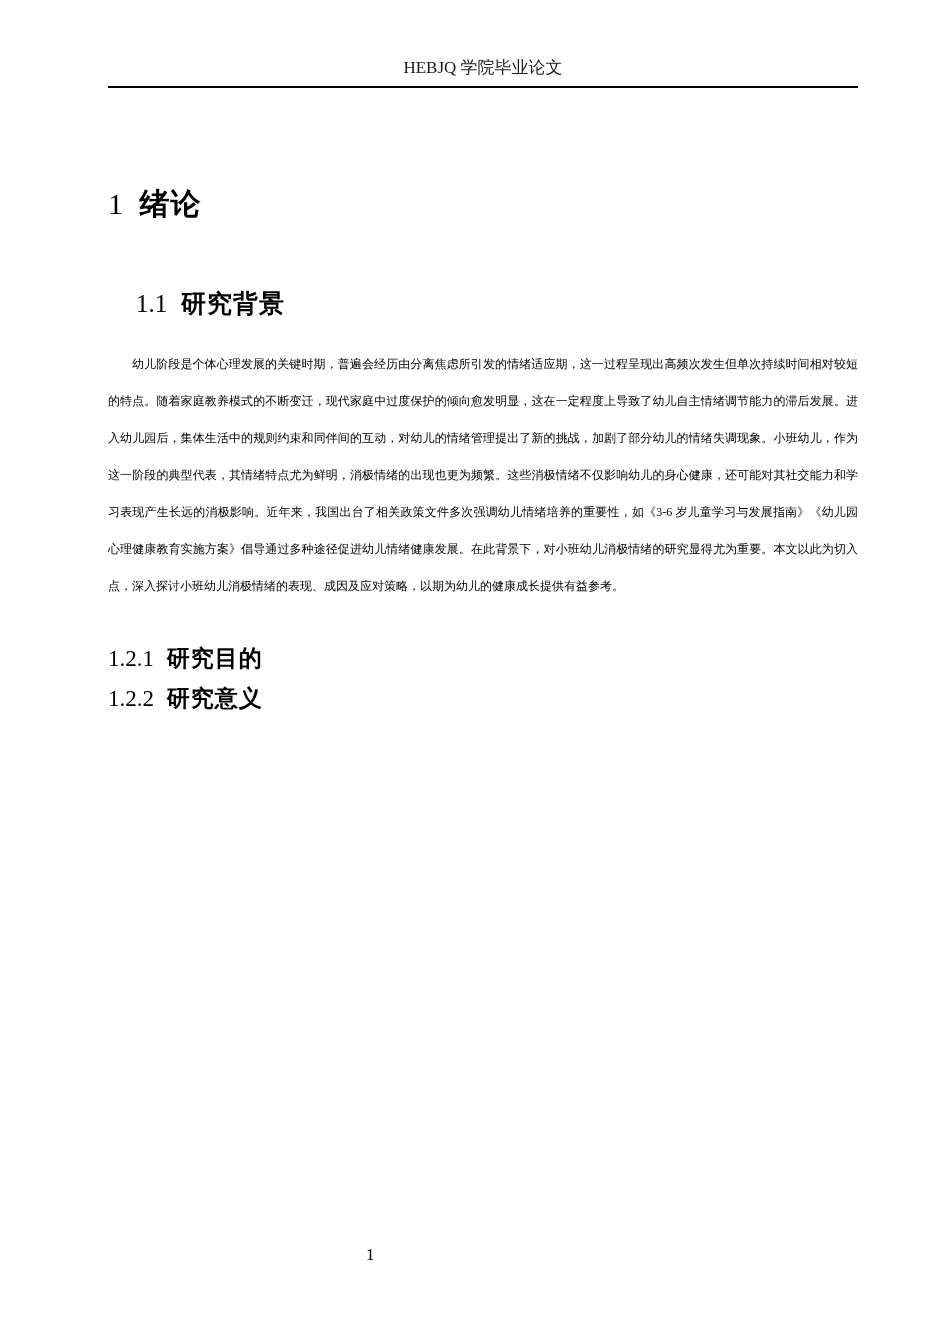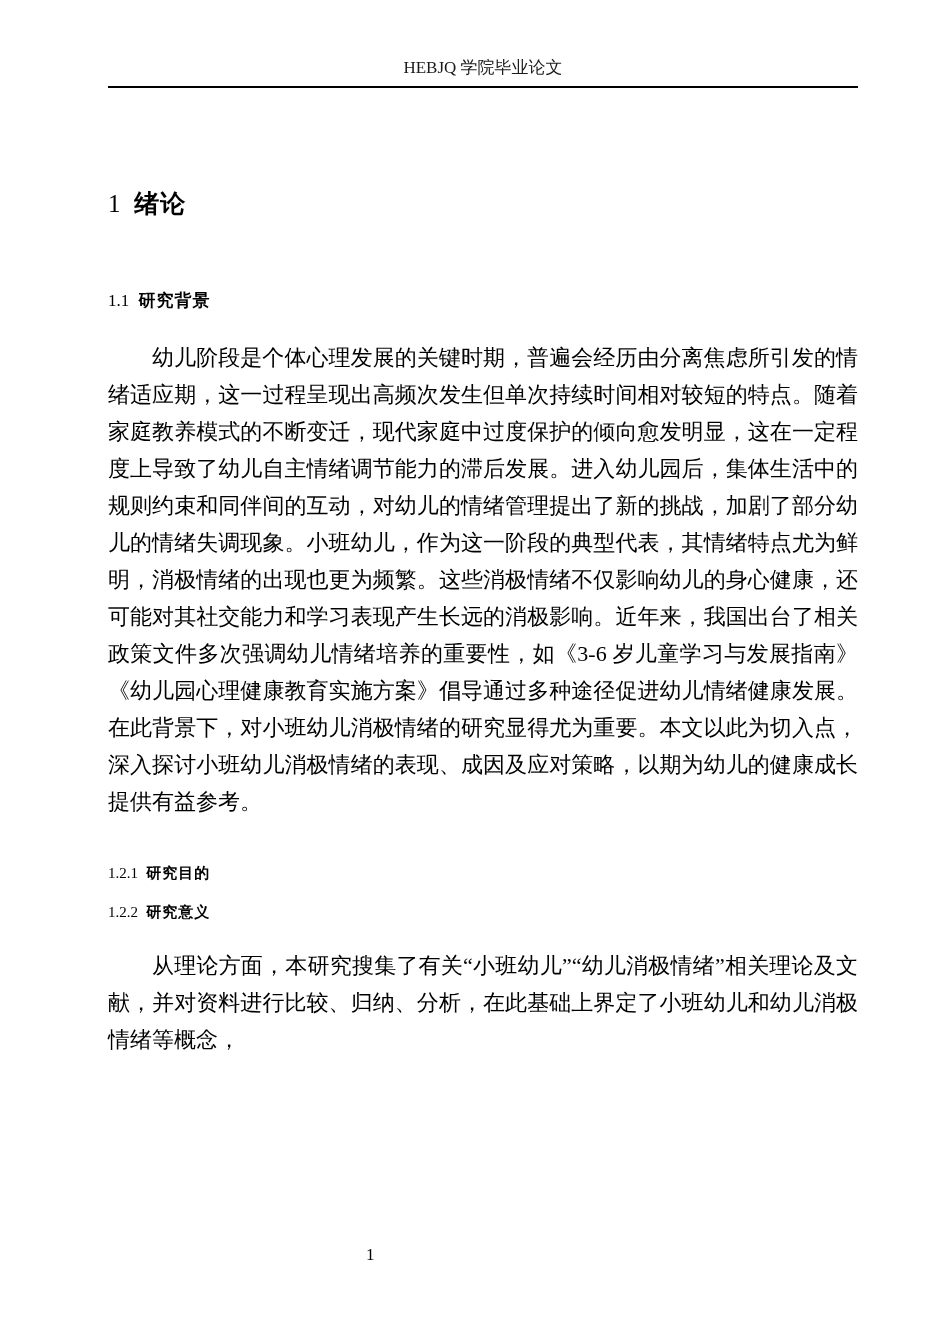--- a/index.html
+++ b/index.html
@@ -35,32 +35,32 @@
   .h-num {
     font-family: "Liberation Serif", "DejaVu Serif", serif;
     font-weight: normal;
     margin-right: 0.55em;
   }
   .h-text {
     font-family: "DejaVu Sans", "Liberation Sans", sans-serif;
     font-weight: bold;
     letter-spacing: 1px;
   }
-  h1.chapter   { margin-top: 100px; font-size: 25px; line-height: 32px; }
-  h2.section   { font-size: 17px; line-height: 28px; }
+  h1.chapter   { margin-top: 100px; font-size: 30px; line-height: 32px; }
+  h2.section   { font-size: 25px; line-height: 36px; margin-left: 28px; }
   h2.section-11 { margin-top: 66px; }
   h2.section-12 { margin-top: 15px; }
-  h3.subsection { font-size: 15px; line-height: 26px; }
+  h3.subsection { font-size: 23px; line-height: 26px; }
   h3.subsection-121 { margin-top: 40px; }
   h3.subsection-122 { margin-top: 13px; }
   
   p.body {
     margin: 0;
     margin-top: 22px;
-    font-size: 22px;
+    font-size: 12px;
     line-height: 37px;
     text-align: justify;
     text-indent: 2em;
     color: #000000;
   }
   p.body.first { margin-top: 24px; }
   
   .page-number {
     position: absolute;
     left: 366px;
@@ -94,19 +94,18 @@
 
     <h3 class="subsection subsection-121">
       <span class="h-num">1.2.1</span><span class="h-text">研究目的</span>
     </h3>
 
 
     <h3 class="subsection subsection-122">
       <span class="h-num">1.2.2</span><span class="h-text">研究意义</span>
     </h3>
 
-    <p class="body">从理论方面，本研究搜集了有关“小班幼儿”“幼儿消极情绪”相关理论及文献，并对资料进行比较、归纳、分析，在此基础上界定了小班幼儿和幼儿消极情绪等概念，</p>
 
   </div>
 
   <div class="page-number">1</div>
 
 </div>
 
 </body></html>

